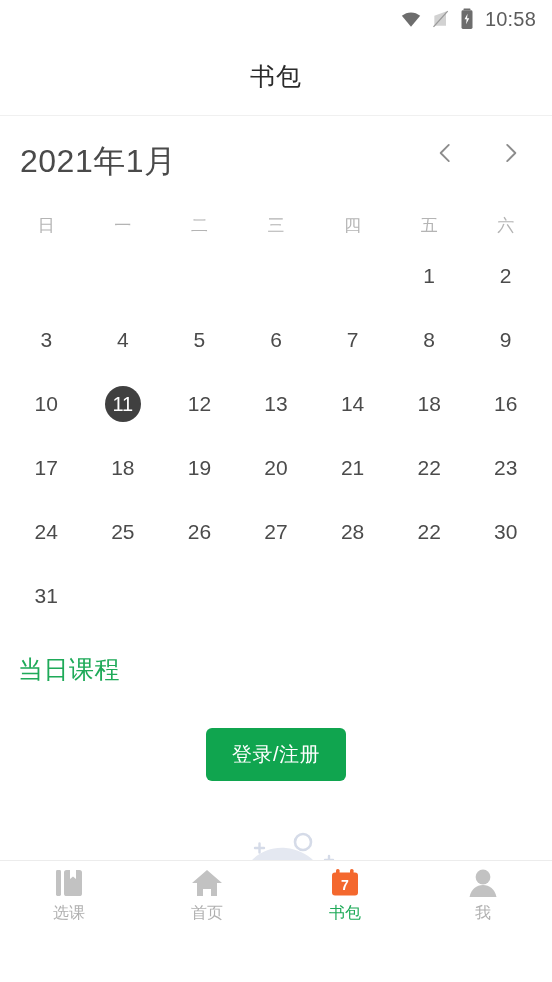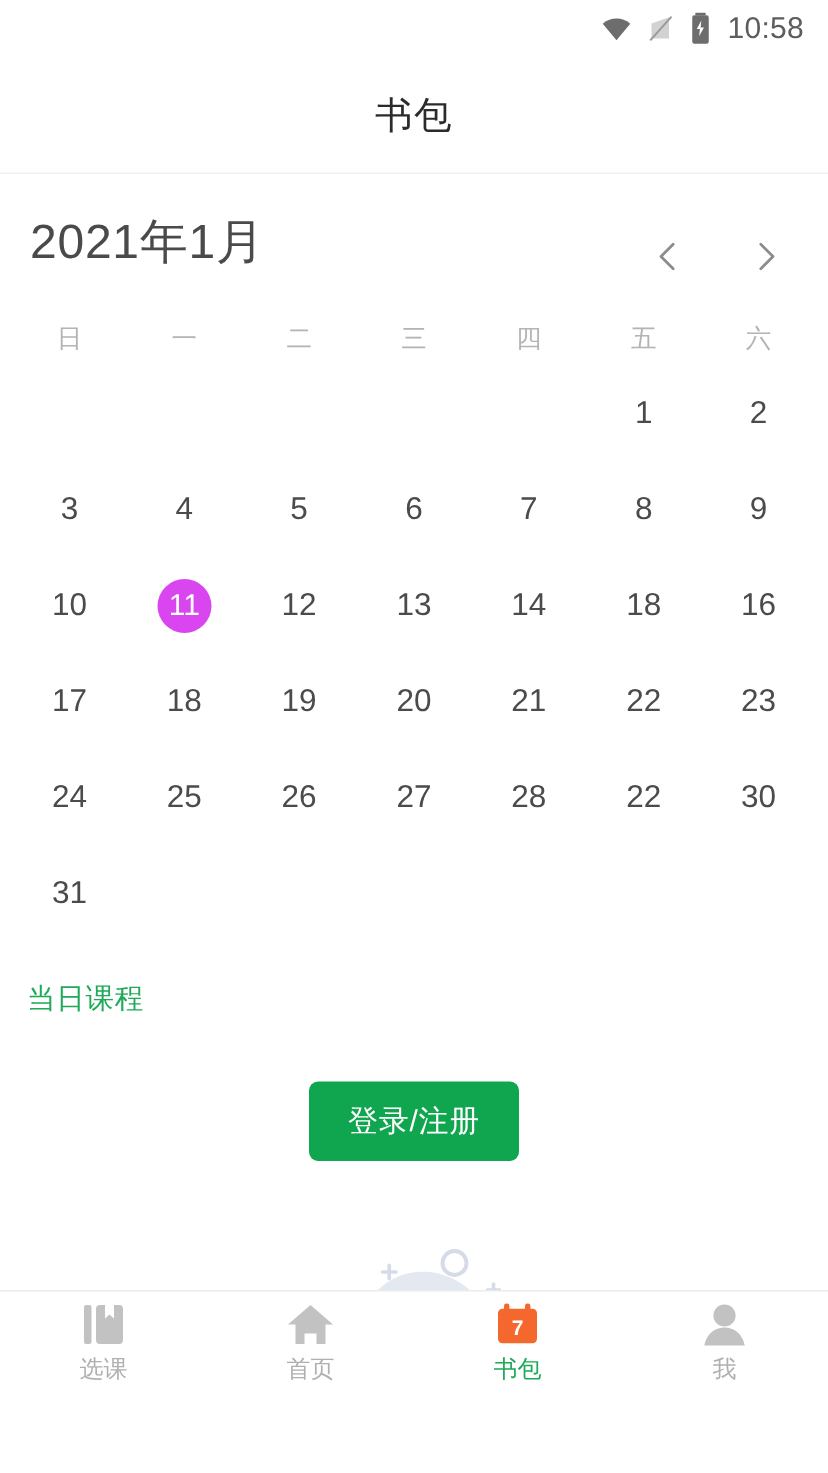--- a/index.html
+++ b/index.html
@@ -24,21 +24,21 @@
 
   
   .header {
     height:78px; display:flex; align-items:center; justify-content:center;
     border-bottom:1px solid #f0f0f0;
   }
   .header-title { font-size:25px; color:#2b2b2b; letter-spacing:1px; }
 
   
   .month-row {
-    display:flex; align-items:flex-end; justify-content:space-between;
+    display:flex; align-items:flex-start; justify-content:space-between;
     padding:24px 22px 8px 20px;
   }
   .month-label { font-size:32px; color:#4a4a4a; letter-spacing:.5px; }
   .month-nav { display:flex; align-items:center; gap:40px; padding-right:6px; }
   .chev { width:26px; height:26px; display:block; }
 
   
   .cal { padding:0 8px; }
   .cal-week, .cal-row { display:grid; grid-template-columns:repeat(7,1fr); }
   .cal-week { margin-top:22px; }
@@ -52,21 +52,21 @@
   }
   .cell.empty { color:transparent; }
   .cell .sel {
     width:36px; height:36px; border-radius:50%;
     display:flex; align-items:center; justify-content:center;
     color:#fff; font-size:20px;
   }
 
   
   .today-courses {
-    margin:32px 0 0 18px; font-size:19px; letter-spacing:.5px;
+    margin:32px 0 0 18px; font-size:25px; letter-spacing:.5px;
   }
 
   
   .login-wrap { display:flex; justify-content:center; margin-top:42px; }
   .login-btn {
     border:none; color:#fff; font-size:20px; letter-spacing:.5px;
     padding:13px 26px; border-radius:6px; cursor:pointer;
     font-family:"Liberation Sans", sans-serif;
   }
 
@@ -162,21 +162,21 @@
           <div class="cell">4</div>
           <div class="cell">5</div>
           <div class="cell">6</div>
           <div class="cell">7</div>
           <div class="cell">8</div>
           <div class="cell">9</div>
         </div>
         <div class="cal-row">
           <div class="cell">10</div>
           <div class="cell">
-            <span class="sel" style="background: #d946ef;">11</span>
+            <span class="sel" style="background: #404040;">11</span>
           </div>
           <div class="cell">12</div>
           <div class="cell">13</div>
           <div class="cell">14</div>
           <div class="cell">18</div>
           <div class="cell">16</div>
         </div>
         <div class="cal-row">
           <div class="cell">17</div>
           <div class="cell">18</div>

